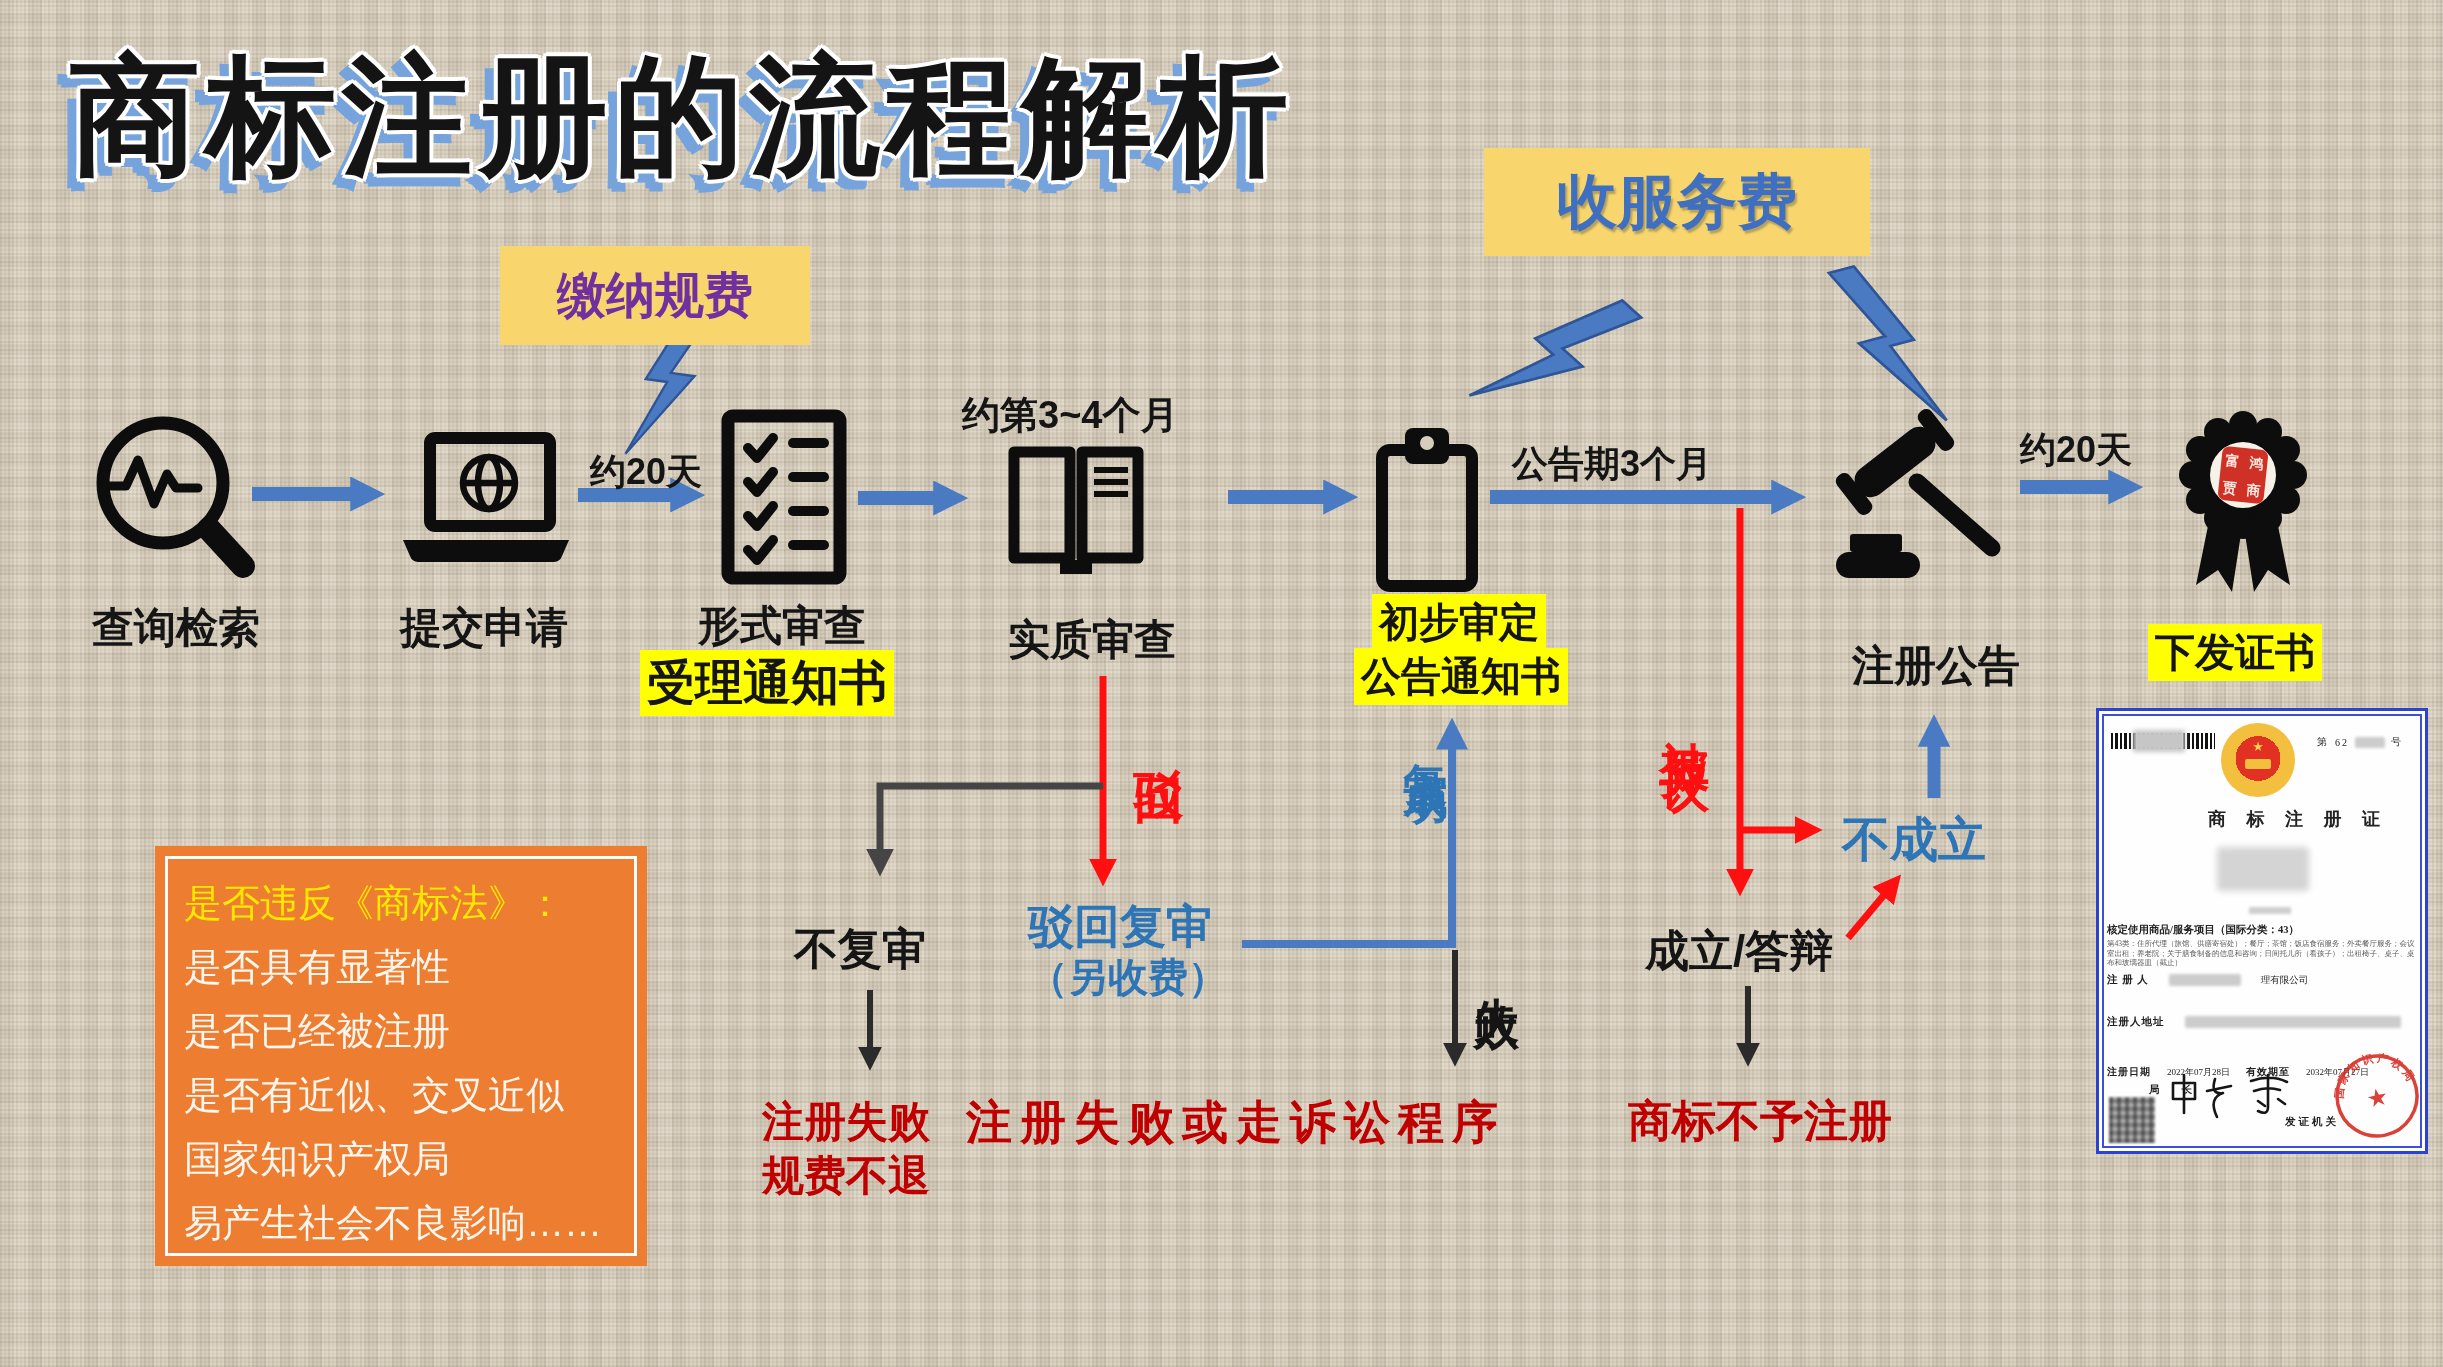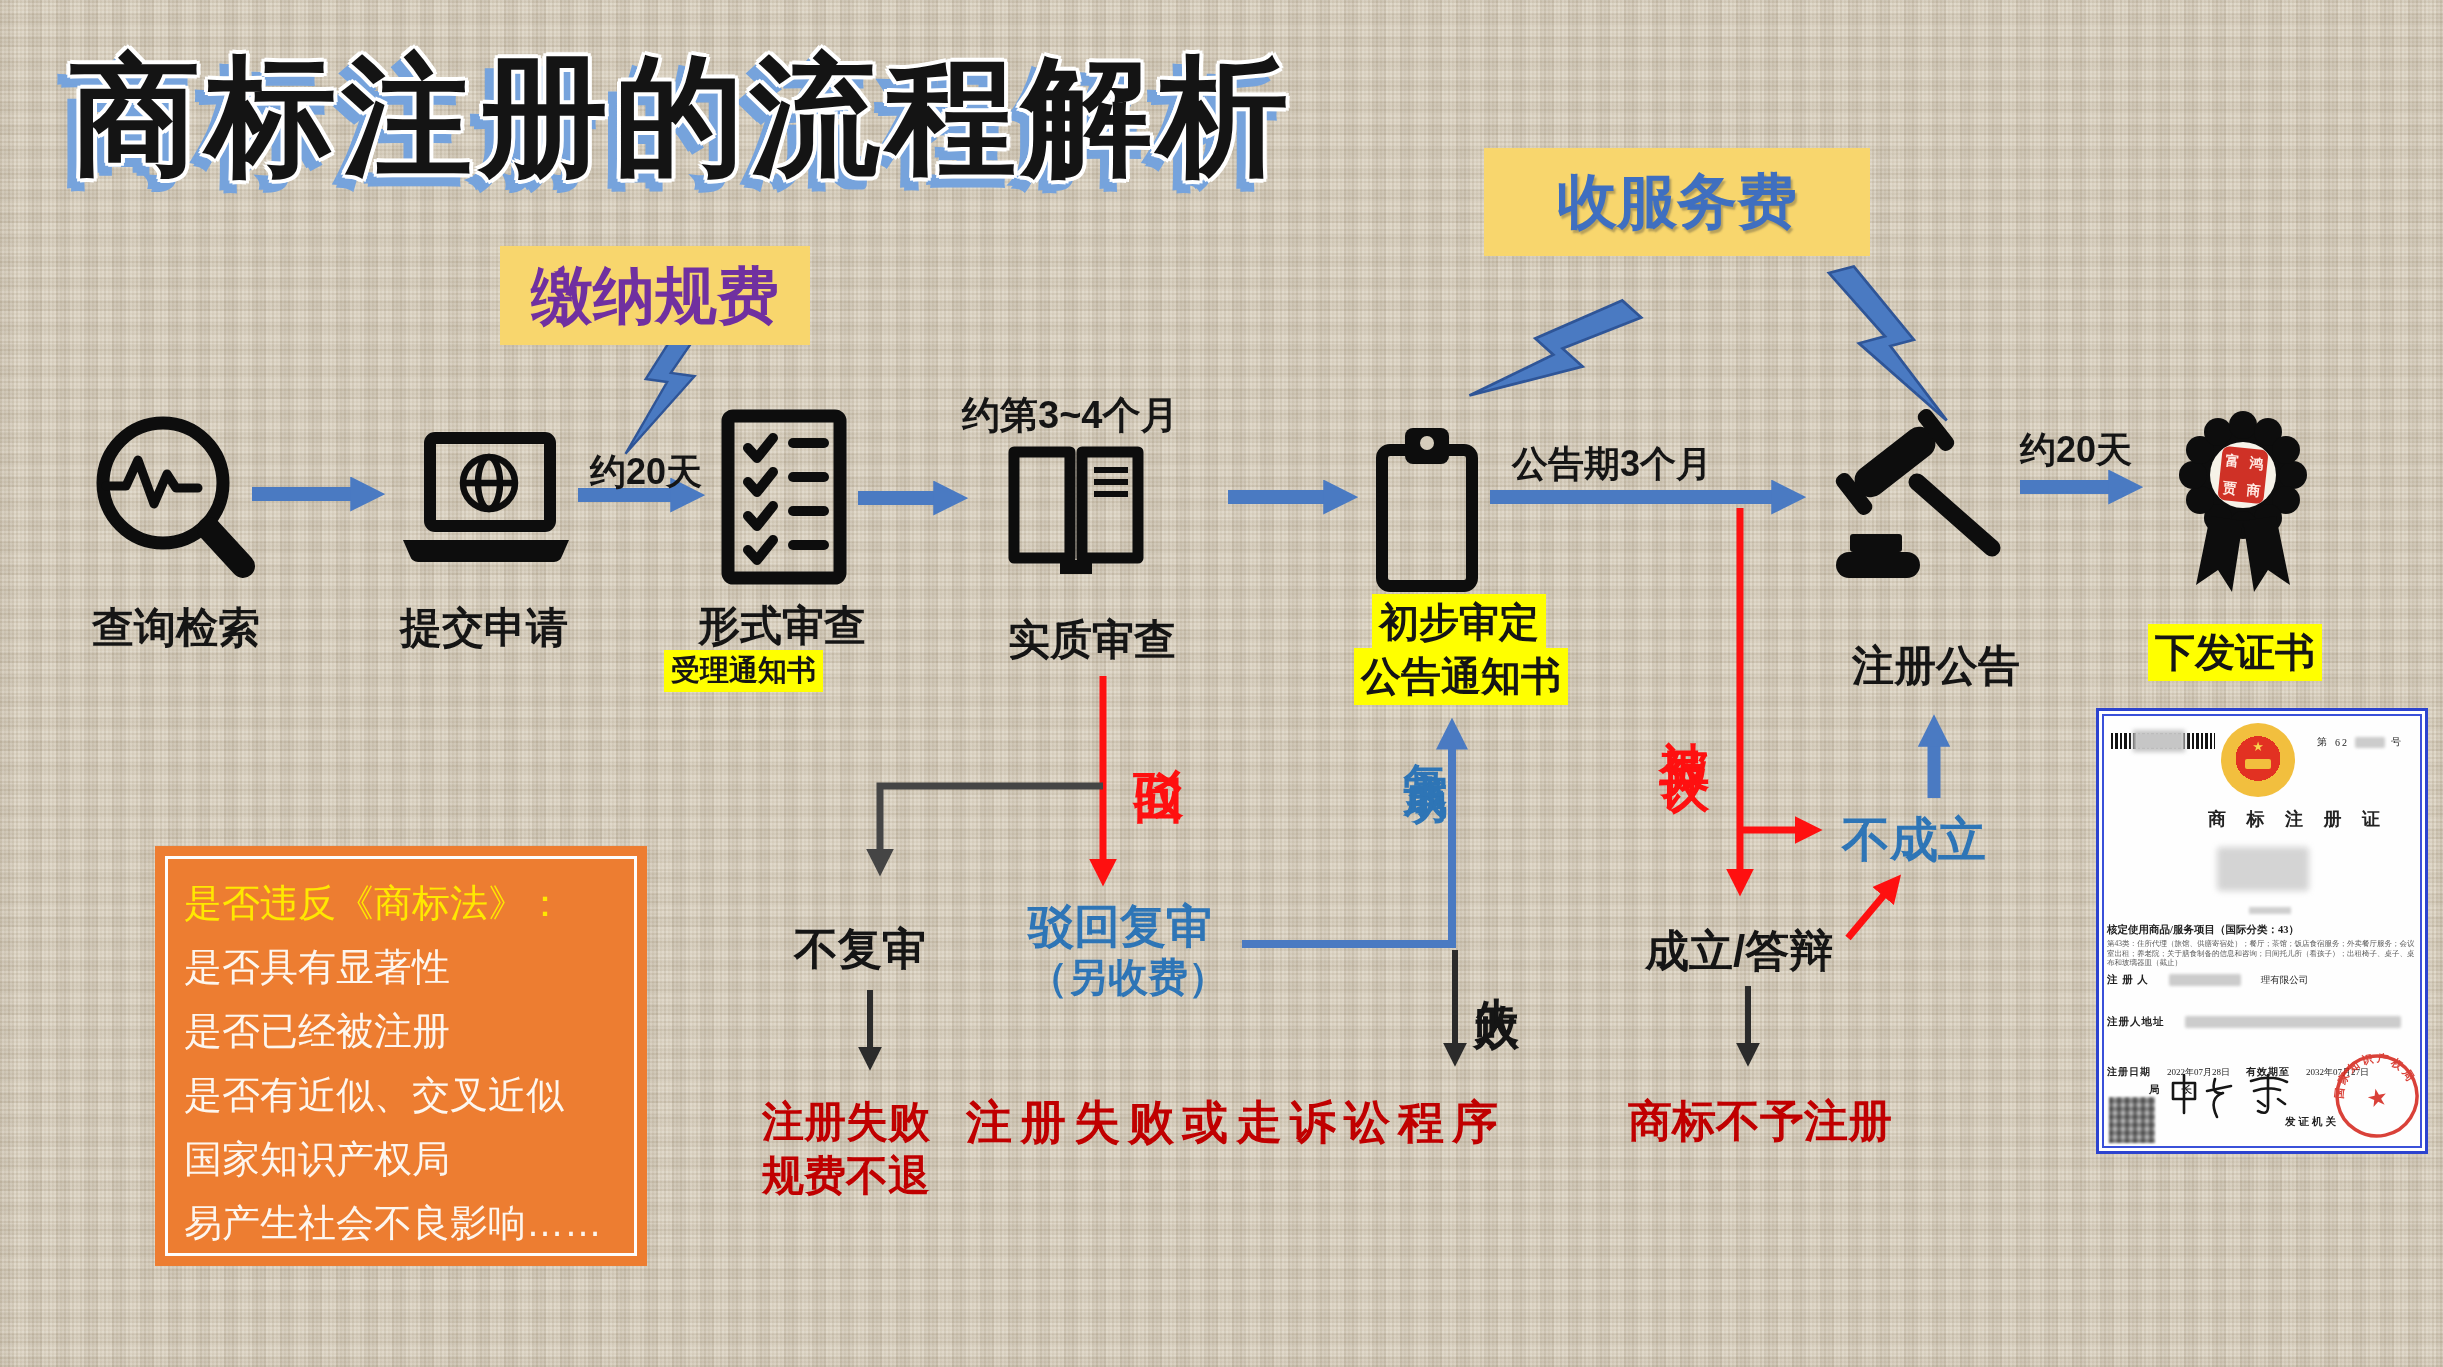--- a/index.html
+++ b/index.html
@@ -13,21 +13,21 @@
       repeating-linear-gradient(90deg, rgba(94,80,58,.06) 0 14px, rgba(255,251,240,.06) 14px 28px),
       repeating-linear-gradient(0deg, rgba(94,80,58,.05) 0 11px, rgba(255,251,240,.05) 11px 22px);
   }
   svg{display:block;}
   #flow-svg{position:absolute;left:0;top:0;}
   .main-title{
     position:absolute;left:70px;top:30px;font-size:130px;font-weight:900;letter-spacing:6px;color:#141414;white-space:nowrap;
     text-shadow:-4px 0 0 #fff,4px 0 0 #fff,0 -4px 0 #fff,0 4px 0 #fff,-3px -3px 0 #fff,3px 3px 0 #fff,-3px 3px 0 #fff,3px -3px 0 #fff,-13px 10px 0 #76a3dc,-9px 13px 0 #76a3dc;
   }
   .banner{position:absolute;background:#f8d66d;display:flex;align-items:center;justify-content:center;font-weight:bold;white-space:nowrap;}
-  .banner.pay{left:500px;top:246px;width:310px;height:99px;font-size:62px;color:#7030a0;}
+  .banner.pay{left:500px;top:246px;width:310px;height:99px;font-size:49px;color:#7030a0;}
   .banner.service{left:1484px;top:148px;width:386px;height:108px;font-size:60px;color:#3f6fc0;text-shadow:2px 3px 2px rgba(60,60,60,.35);}
   .lbl{position:absolute;font-weight:bold;color:#151515;white-space:nowrap;}
   .dur{font-size:36px;}
   .step{font-size:42px;}
   .hl{background:#ffff00;padding:1px 7px;}
   .vert{writing-mode:vertical-rl;text-orientation:upright;letter-spacing:10px;}
   .red{color:#fe1010;}
   .darkred{color:#c00000;}
   .bluetx{color:#2e75b6;font-family:Liberation Serif, serif;}
   .criteria{position:absolute;left:155px;top:846px;width:492px;height:420px;background:#ed7d31;box-sizing:border-box;padding:10px;}
@@ -205,21 +205,21 @@
     </div>
 
   <div class="lbl dur" style="left:590px;top:448px;">约20天</div>
   <div class="lbl dur" style="left:962px;top:390px;font-size:38px;">约第3~4个月</div>
   <div class="lbl dur" style="left:1512px;top:440px;">公告期3个月</div>
   <div class="lbl dur" style="left:2020px;top:426px;">约20天</div>
 
   <div class="lbl step" style="left:92px;top:600px;">查询检索</div>
   <div class="lbl step" style="left:400px;top:600px;">提交申请</div>
   <div class="lbl step" style="left:698px;top:598px;">形式审查</div>
-  <div class="lbl step hl" style="left:664px;top:650px;font-size:29px;">受理通知书</div>
+  <div class="lbl step hl" style="left:640px;top:650px;font-size:48px;">受理通知书</div>
   <div class="lbl step" style="left:1008px;top:612px;">实质审查</div>
   <div class="lbl step hl" style="left:1372px;top:594px;font-size:40px;">初步审定</div>
   <div class="lbl step hl" style="left:1354px;top:648px;font-size:40px;">公告通知书</div>
   <div class="lbl step" style="left:1852px;top:638px;">注册公告</div>
   <div class="lbl step hl" style="left:2148px;top:624px;font-size:40px;">下发证书</div>
 
   <div class="lbl vert red" style="left:1126px;top:728px;font-size:50px;">驳回</div>
   <div class="lbl" style="left:794px;top:920px;font-size:44px;">不复审</div>
   <div class="lbl bluetx" style="left:1028px;top:896px;font-size:46px;">驳回复审</div>
   <div class="lbl bluetx" style="left:1028px;top:950px;font-size:40px;">（另收费）</div>

